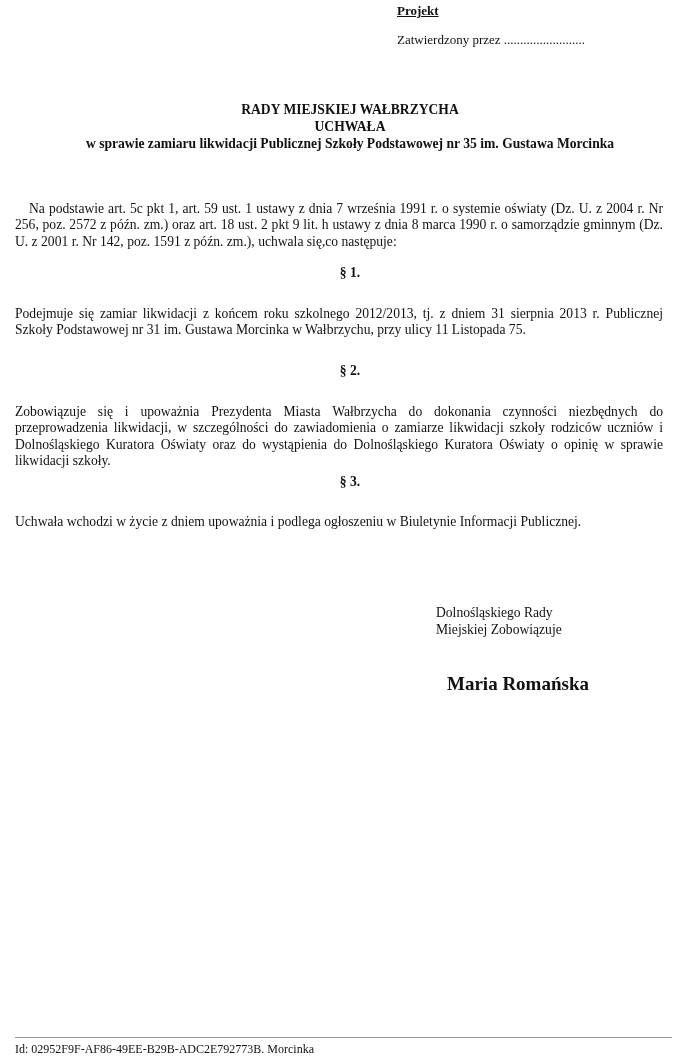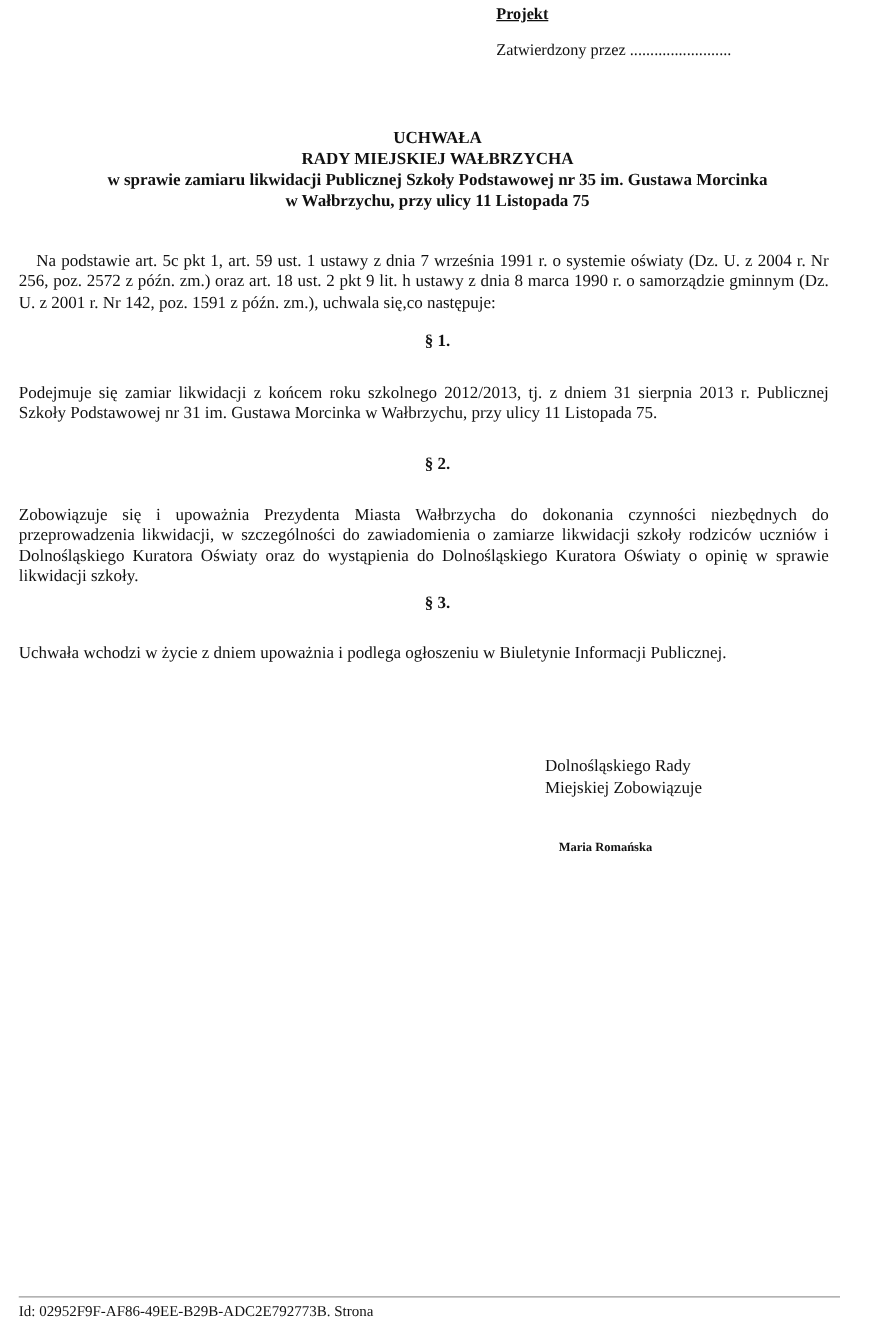--- a/index.html
+++ b/index.html
@@ -21,55 +21,54 @@
   .para {
     left: 15px; width: 648px; text-align: justify; line-height: 16.3px;
     font-size: 13.6px;
     margin-top: 16px;
   }
   .para.indent { text-indent: 14px; }
   .section {
     left: 0; width: 700px; text-align: center; font-weight: bold; font-size: 13.6px;
   }
   .sig { left: 436px; line-height: 17px; font-size: 13.6px; }
-  .sig-name { left: 447px; font-weight: bold; font-size: 10px; }
+  .sig-name { left: 447px; font-weight: bold; font-size: 19px; }
   .footer-rule {
     left: 15px; width: 657px; top: 1037px; height: 0;
     border-top: 1px solid #9a9a9a;
   }
   .footer-left { left: 15px; top: 1042px; font-size: 12px; }
   .footer-right { left: 588px; top: 1078px; font-size: 15px; margin-top: 32px; }
 </style>
 </head>
 <body>
 
 <div class="abs projekt">Projekt</div>
 <div class="abs meta">
   <div>Zatwierdzony przez .........................</div>
 </div>
 
 <div class="abs title-block">
+  <div>RADY MIEJSKIEJ WAŁBRZYCHA</div>
   <div>UCHWAŁA</div>
-  <div>RADY MIEJSKIEJ WAŁBRZYCHA</div>
   <div>w sprawie zamiaru likwidacji Publicznej Szkoły Podstawowej nr 35 im. Gustawa Morcinka</div>
-  <div>w Wałbrzychu, przy ulicy 11 Listopada 75</div>
 </div>
 
 <div class="abs para indent" style="top:185px;">Na podstawie art. 5c pkt 1, art. 59 ust. 1 ustawy z dnia 7 września 1991 r. o systemie oświaty (Dz. U. z 2004 r. Nr 256, poz. 2572 z późn. zm.) oraz art. 18 ust. 2 pkt 9 lit. h ustawy z dnia 8 marca 1990 r. o samorządzie gminnym (Dz. U. z 2001 r. Nr 142, poz. 1591 z późn. zm.), uchwala się,co następuje:</div>
 
 <div class="abs section" style="top:265px;">§ 1.</div>
 <div class="abs para" style="top:290px;">Podejmuje się zamiar likwidacji z końcem roku szkolnego 2012/2013, tj. z dniem 31 sierpnia 2013 r. Publicznej Szkoły Podstawowej nr 31 im. Gustawa Morcinka w Wałbrzychu, przy ulicy 11 Listopada 75.</div>
 
 <div class="abs section" style="top:363px;">§ 2.</div>
 <div class="abs para" style="top:388px;">Zobowiązuje się i upoważnia Prezydenta Miasta Wałbrzycha do dokonania czynności niezbędnych do przeprowadzenia likwidacji, w szczególności do zawiadomienia o zamiarze likwidacji szkoły rodziców uczniów i Dolnośląskiego Kuratora Oświaty oraz do wystąpienia do Dolnośląskiego Kuratora Oświaty o opinię w sprawie likwidacji szkoły.</div>
 
 <div class="abs section" style="top:474px;">§ 3.</div>
 <div class="abs para" style="top:498px;">Uchwała wchodzi w życie z dniem upoważnia i podlega ogłoszeniu w Biuletynie Informacji Publicznej.</div>
 
 <div class="abs sig" style="top:604px;">
   <div>Dolnośląskiego Rady</div>
   <div>Miejskiej Zobowiązuje</div>
 </div>
 <div class="abs sig-name" style="top:673px;">Maria Romańska</div>
 
 <div class="abs footer-rule"></div>
-<div class="abs footer-left">Id: 02952F9F-AF86-49EE-B29B-ADC2E792773B. Strona</div>
+<div class="abs footer-left">Id: 02952F9F-AF86-49EE-B29B-ADC2E792773B. Morcinka</div>
 <div class="abs footer-right">Strona 1</div>
 
 </body></html>

